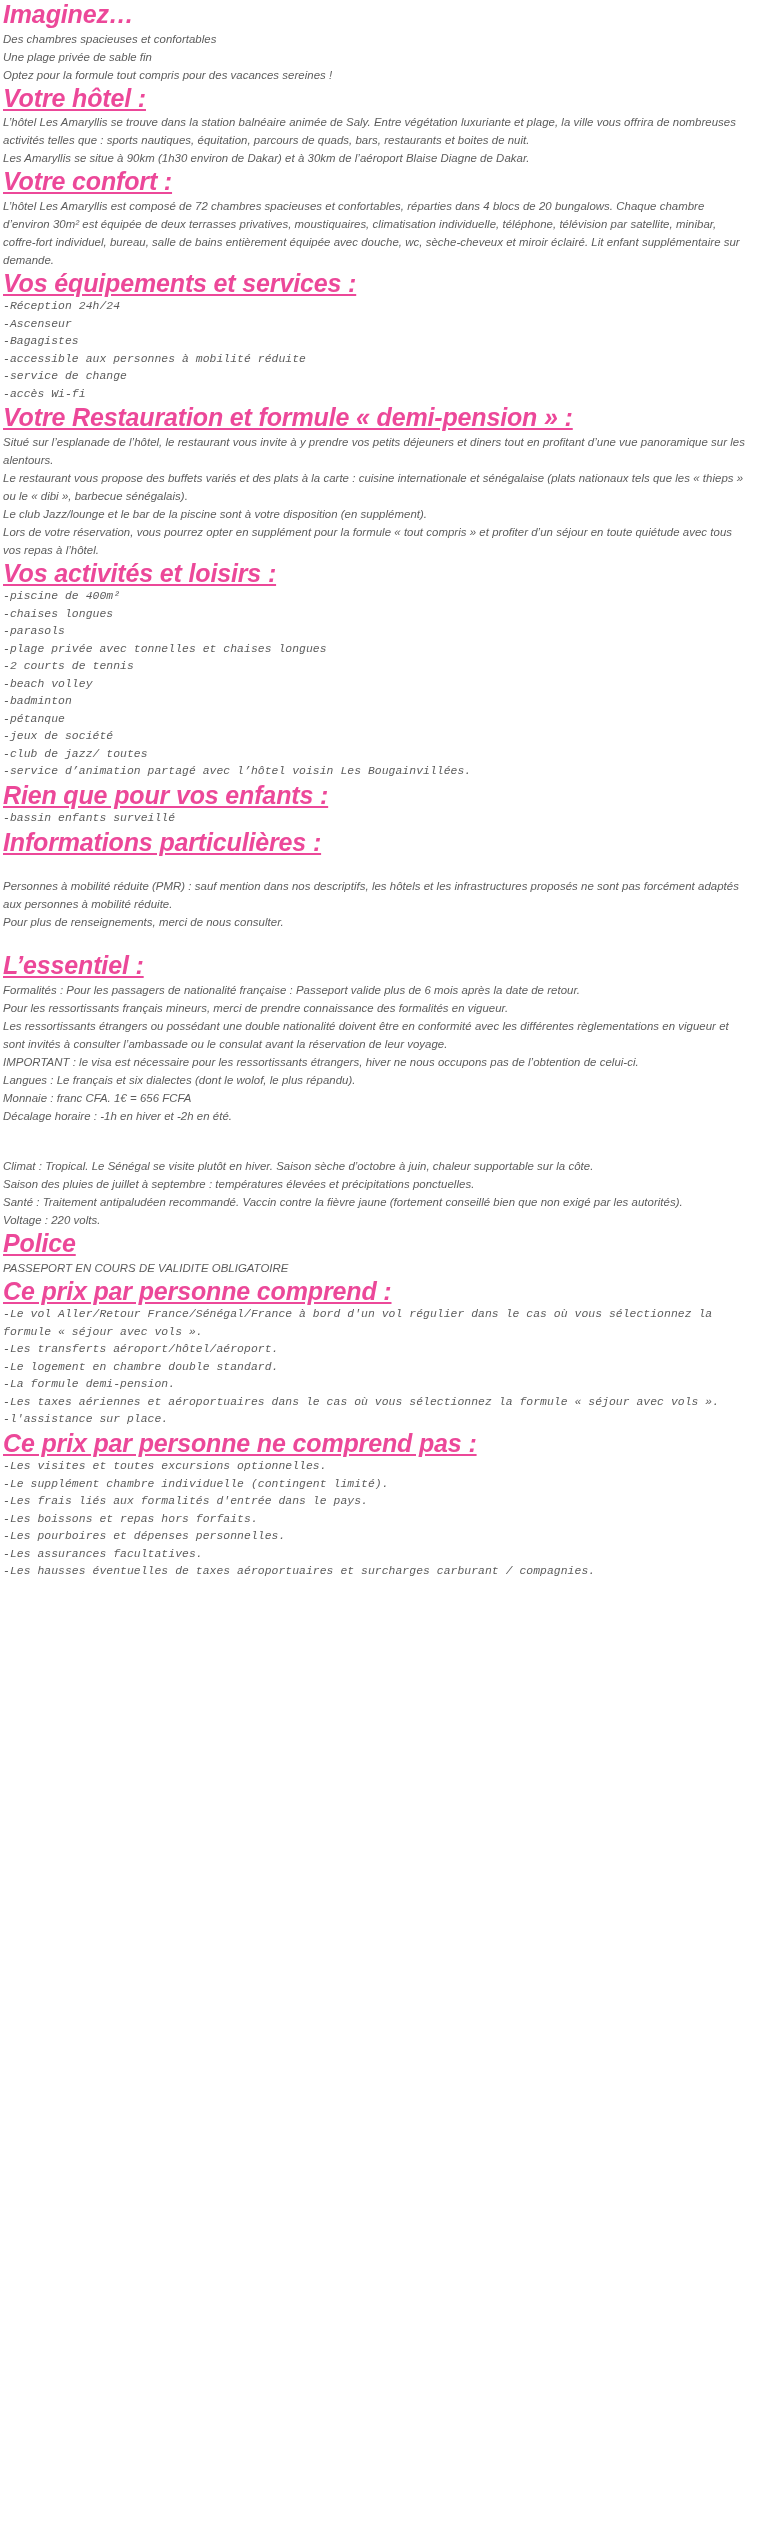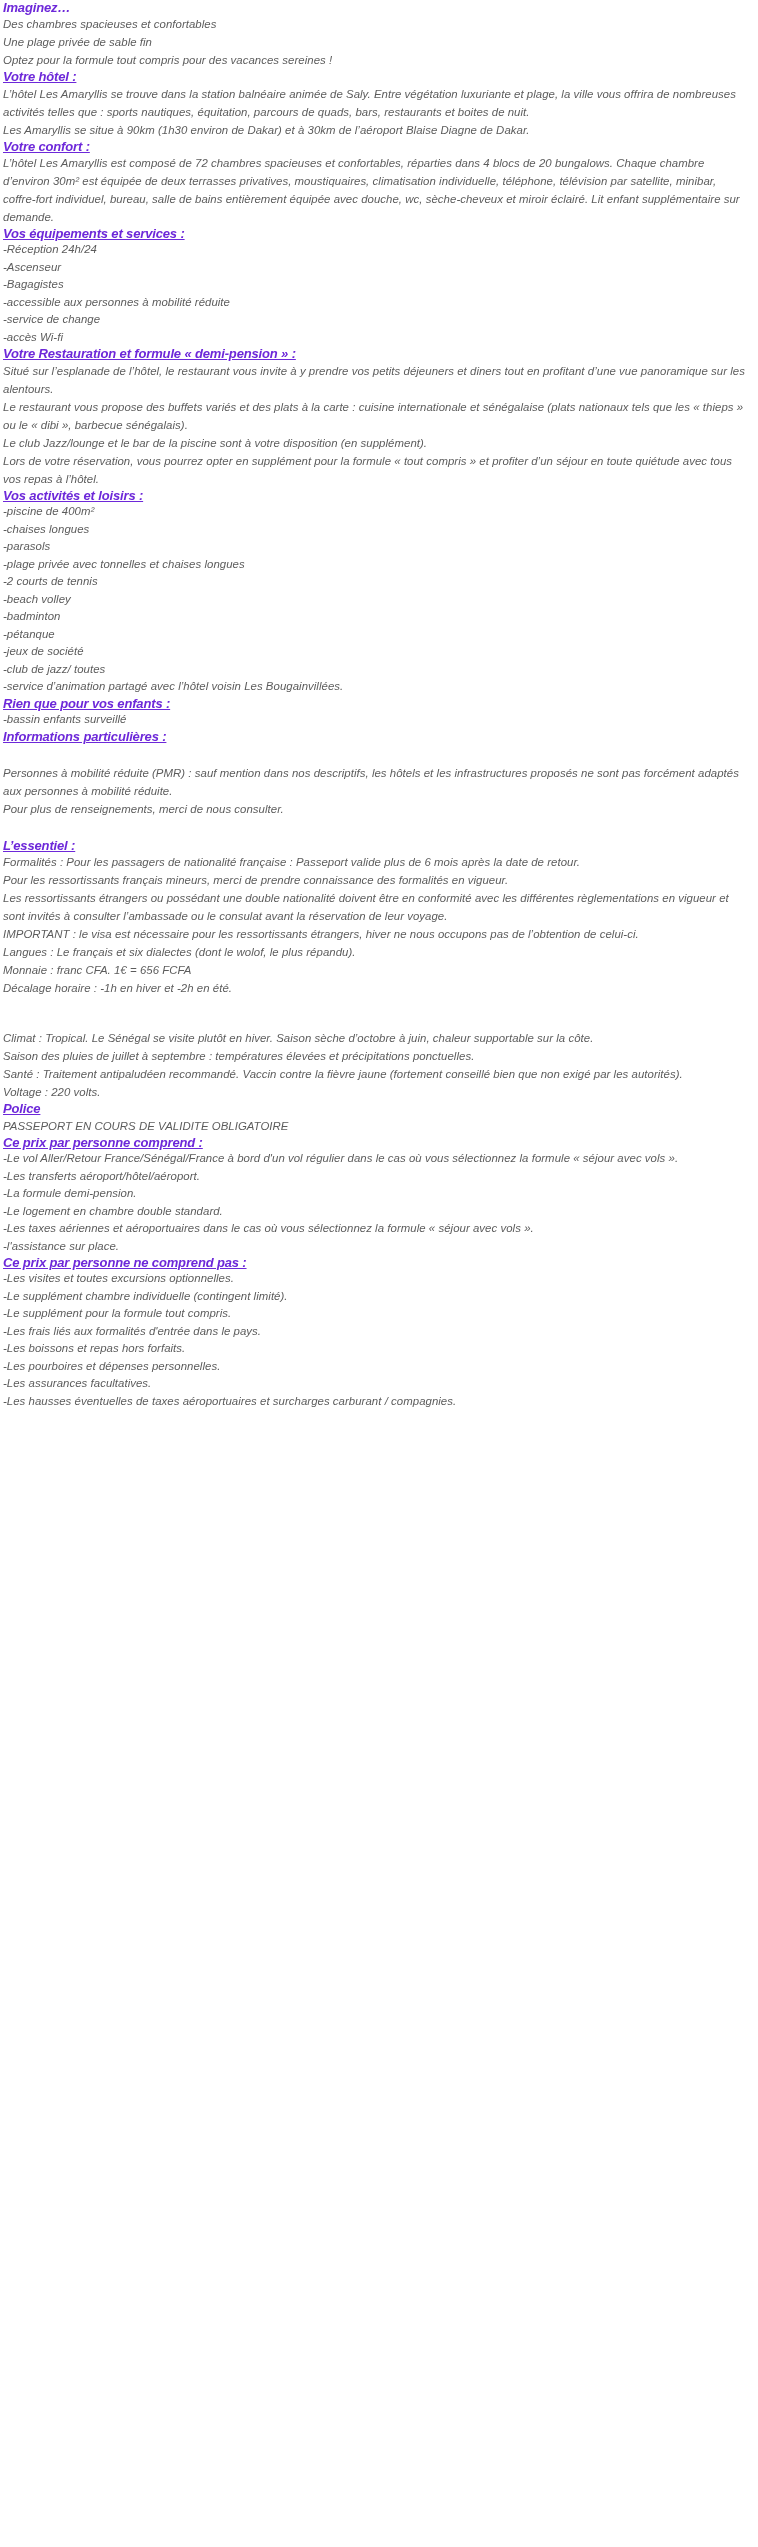--- a/index.html
+++ b/index.html
@@ -15,24 +15,24 @@
     color: #5a5a5a;
     -webkit-font-smoothing: antialiased;
   }
   .page {
     width: 758px;
     padding: 0 8px 14px 3px;
   }
 
   
   h2.section-title {
-    font-size: 13px;
+    font-size: 25px;
     font-style: italic;
     font-weight: bold;
-    color: #6d28d9;
+    color: #ec4899;
     margin: 0;
     padding: 0;
     line-height: 1.18;
     letter-spacing: -0.15px;
   }
   .title-lead   { margin-top: 4px;  margin-bottom: 13px; }
   .title-block  { margin-top: 34px; margin-bottom: 13px; text-decoration: underline; }
 
   
   p.para {
@@ -45,20 +45,21 @@
   }
   p.para + p.para { margin-top: 0; }
 
   .para-group { margin: 0; }
 
   
   ul.dash-list {
     list-style: none;
     margin: 0;
     padding: 0;
+    font-family: Liberation Mono, monospace;
   }
   ul.dash-list li {
     font-size: 11.4px;
     font-style: italic;
     line-height: 1.535;
     color: #5c5c5c;
     margin: 0;
     padding: 0;
     letter-spacing: 0.05px;
   }
@@ -154,31 +155,30 @@
 
   <h2 class="section-title title-block">Police</h2>
   <div class="para-group">
     <p class="para">PASSEPORT EN COURS DE VALIDITE OBLIGATOIRE</p>
   </div>
 
   <h2 class="section-title title-block">Ce prix par personne comprend :</h2>
   <ul class="dash-list">
     <li>-Le vol Aller/Retour France/Sénégal/France à bord d'un vol régulier dans le cas où vous sélectionnez la formule « séjour avec vols ».</li>
     <li>-Les transferts aéroport/hôtel/aéroport.</li>
+    <li>-Le logement en chambre double standard.</li>
     <li>-La formule demi-pension.</li>
-    <li>-Le logement en chambre double standard.</li>
     <li>-Les taxes aériennes et aéroportuaires dans le cas où vous sélectionnez la formule « séjour avec vols ».</li>
     <li>-l'assistance sur place.</li>
   </ul>
 
   <h2 class="section-title title-block">Ce prix par personne ne comprend pas :</h2>
   <ul class="dash-list">
     <li>-Les visites et toutes excursions optionnelles.</li>
     <li>-Le supplément chambre individuelle (contingent limité).</li>
-    <li>-Le supplément pour la formule tout compris.</li>
     <li>-Les frais liés aux formalités d'entrée dans le pays.</li>
     <li>-Les boissons et repas hors forfaits.</li>
     <li>-Les pourboires et dépenses personnelles.</li>
     <li>-Les assurances facultatives.</li>
     <li>-Les hausses éventuelles de taxes aéroportuaires et surcharges carburant / compagnies.</li>
   </ul>
 
 </div>
 
 </body></html>

